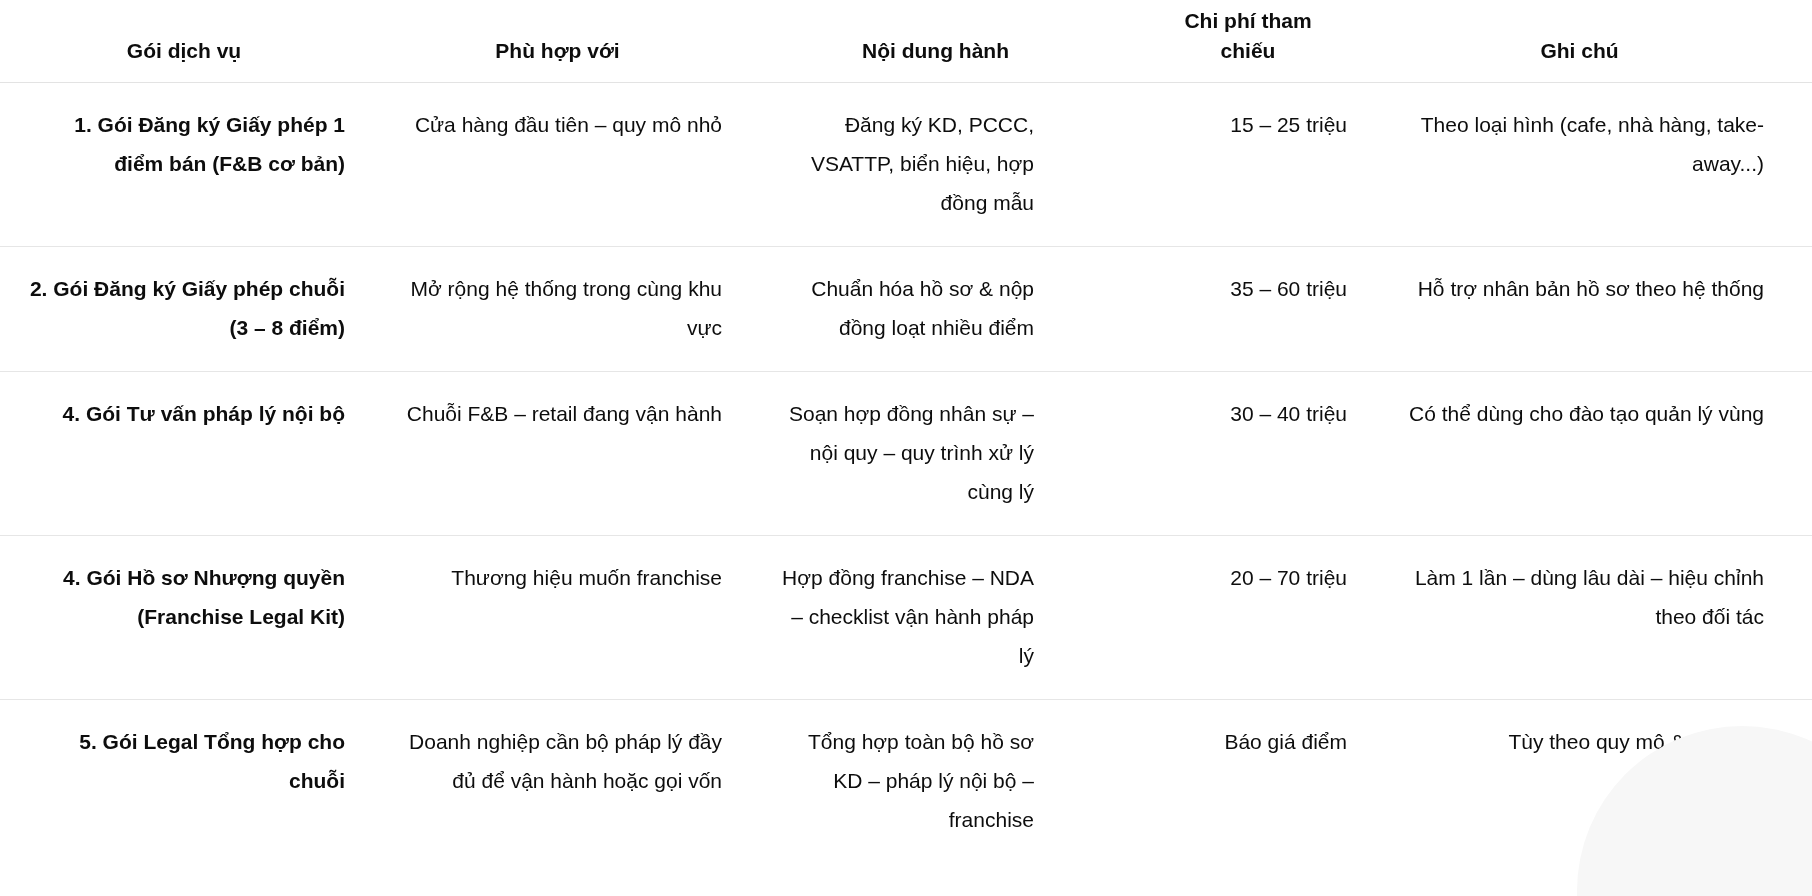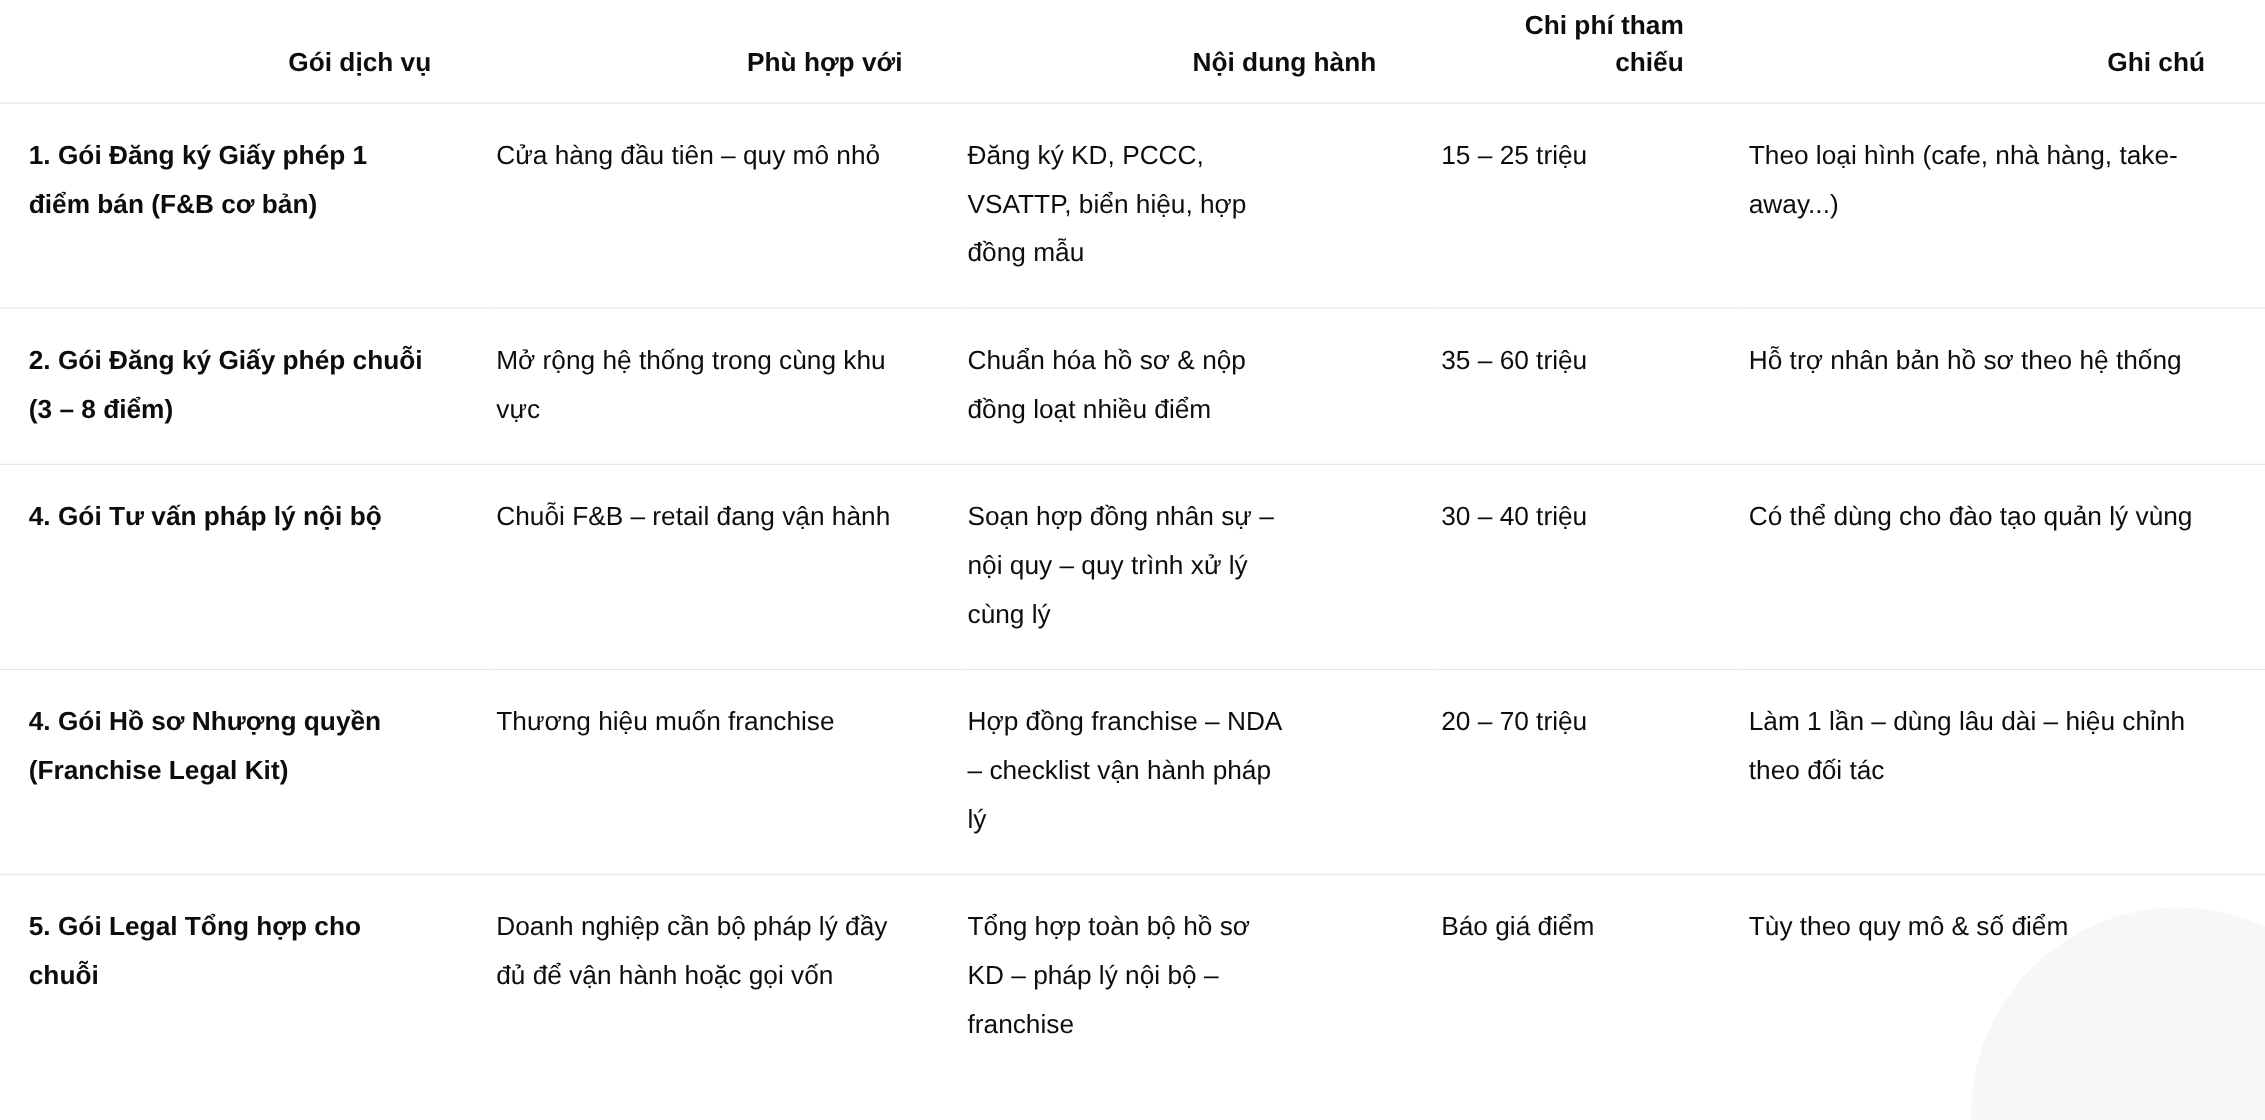--- a/index.html
+++ b/index.html
@@ -27,33 +27,33 @@
     font-size: 21px;
     line-height: 39px;
   }
   col.c1 { width: 393px; }
   col.c2 { width: 377px; }
   col.c3 { width: 379px; }
   col.c4 { width: 246px; }
   col.c5 { width: 417px; }
 
   thead th {
-    text-align: right;
+    text-align: center;
     vertical-align: bottom;
     font-weight: 700;
     padding: 6px 48px 16px 0;
     line-height: 30px;
     border-bottom: 1px solid #e3e3e3;
     text-decoration: underline;
   }
   thead th .hdr { display: inline-block; }
   thead th.col-cost .hdr { max-width: 150px; }
 
   tbody td {
-    text-align: left;
+    text-align: right;
     vertical-align: top;
     padding: 22px 48px 24px 4px;
     border-bottom: 1px solid #e6e6e6;
   }
   tbody tr:last-child td { border-bottom: none; }
 
   th.col-package, td.col-package { padding-left: 23px; }
   td.col-package { font-weight: 700; }
   td.col-content { padding-right: 115px; }
 

